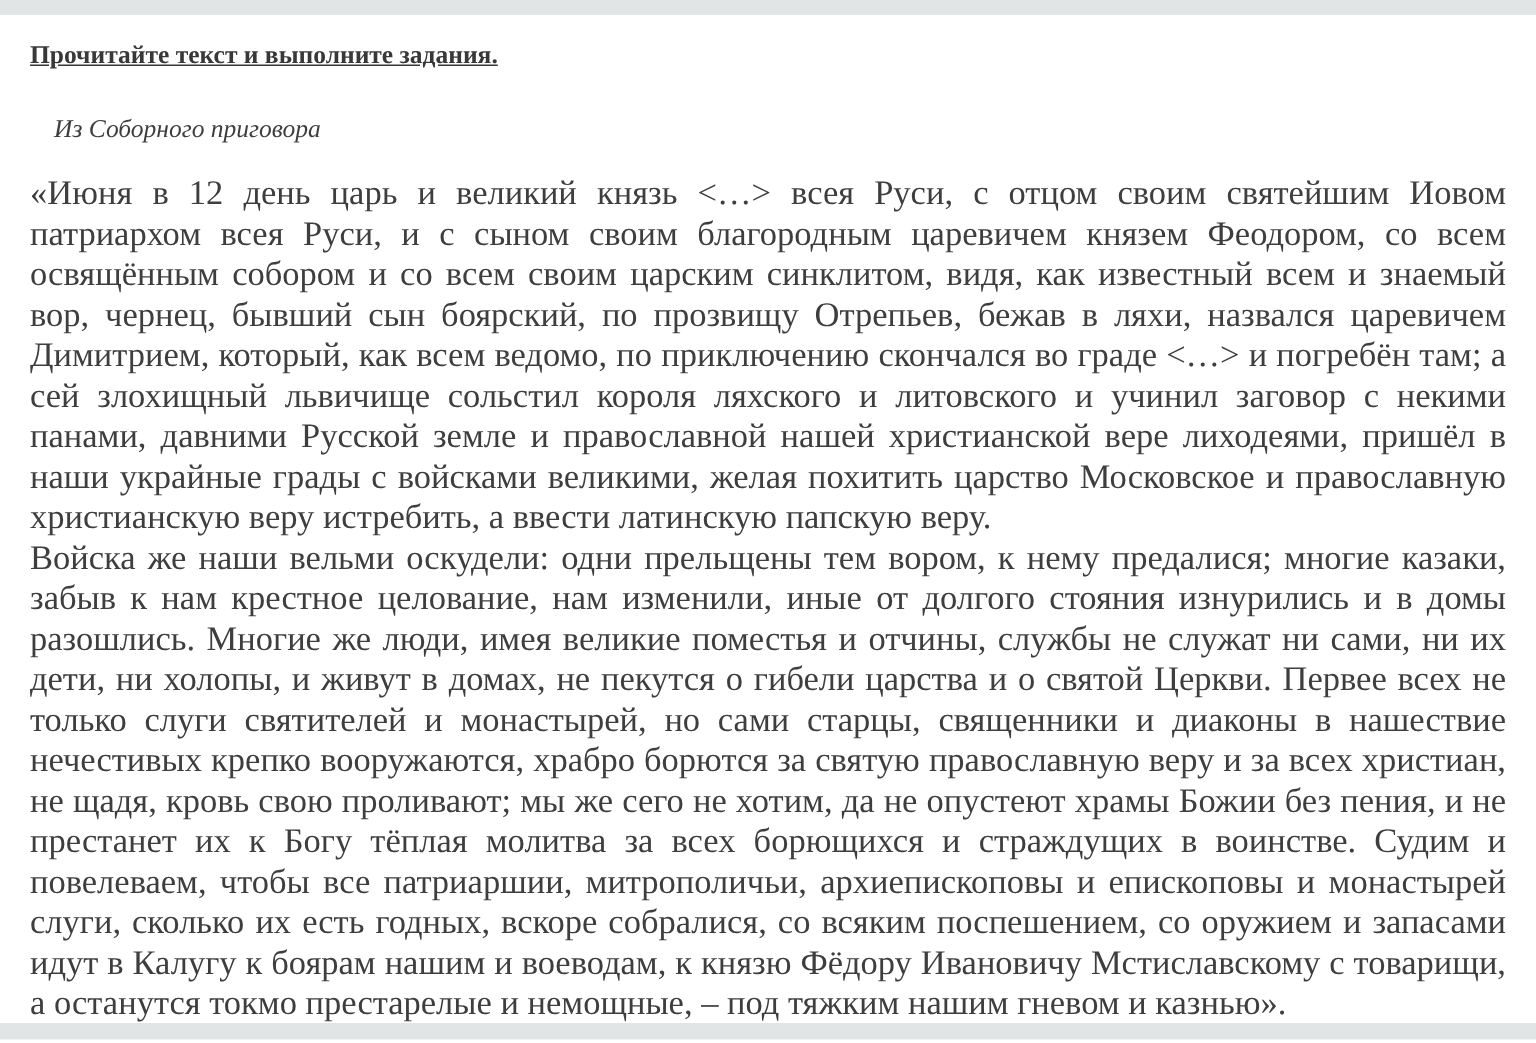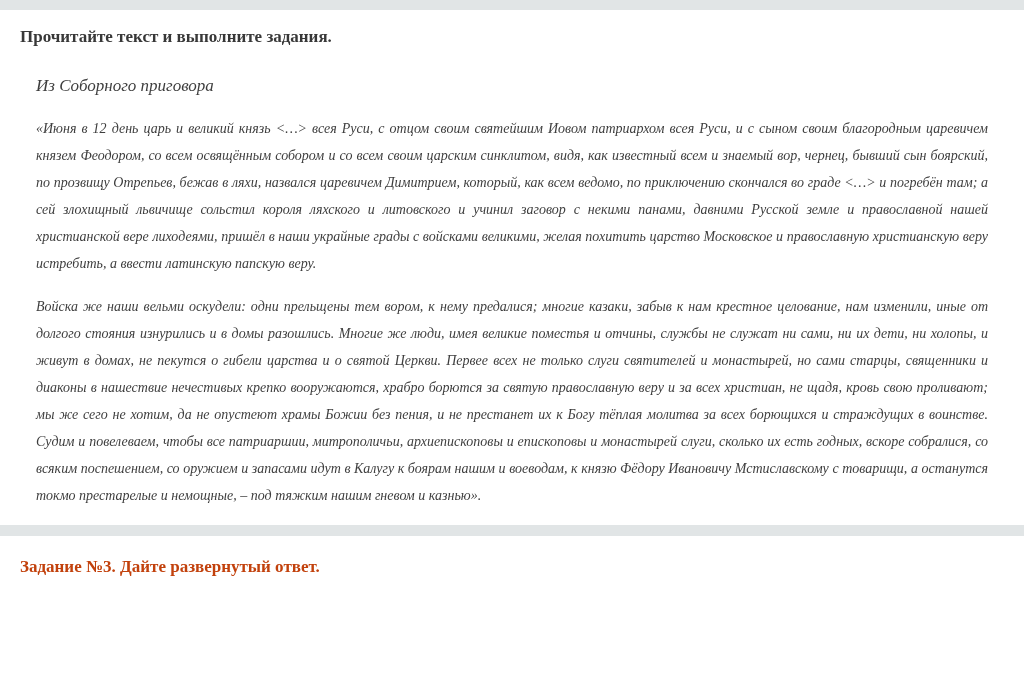--- a/index.html
+++ b/index.html
@@ -30,33 +30,33 @@
   }
   .section.task-block {
     padding-top: 20px;
   }
   .instruction-heading {
     font-size: 17px;
     line-height: 22px;
     font-weight: bold;
     margin: 0 0 24px 0;
     color: #383838;
+    text-decoration: underline;
   }
   .source-title {
     font-size: 17px;
     line-height: 27px;
     font-style: italic;
     margin: 16px;
   }
   .doc-paragraph {
-    font-size: 14px;
+    font-size: 23px;
     line-height: 27px;
     text-align: justify;
-    margin: 16px;
-    font-style: italic;
+    margin: 0;
   }
   .task-heading {
     font-size: 17px;
     line-height: 22px;
     font-weight: bold;
     margin: 0 0 16px 0;
     color: #c2410c;
   }
   .task-question {
     font-size: 17px;

